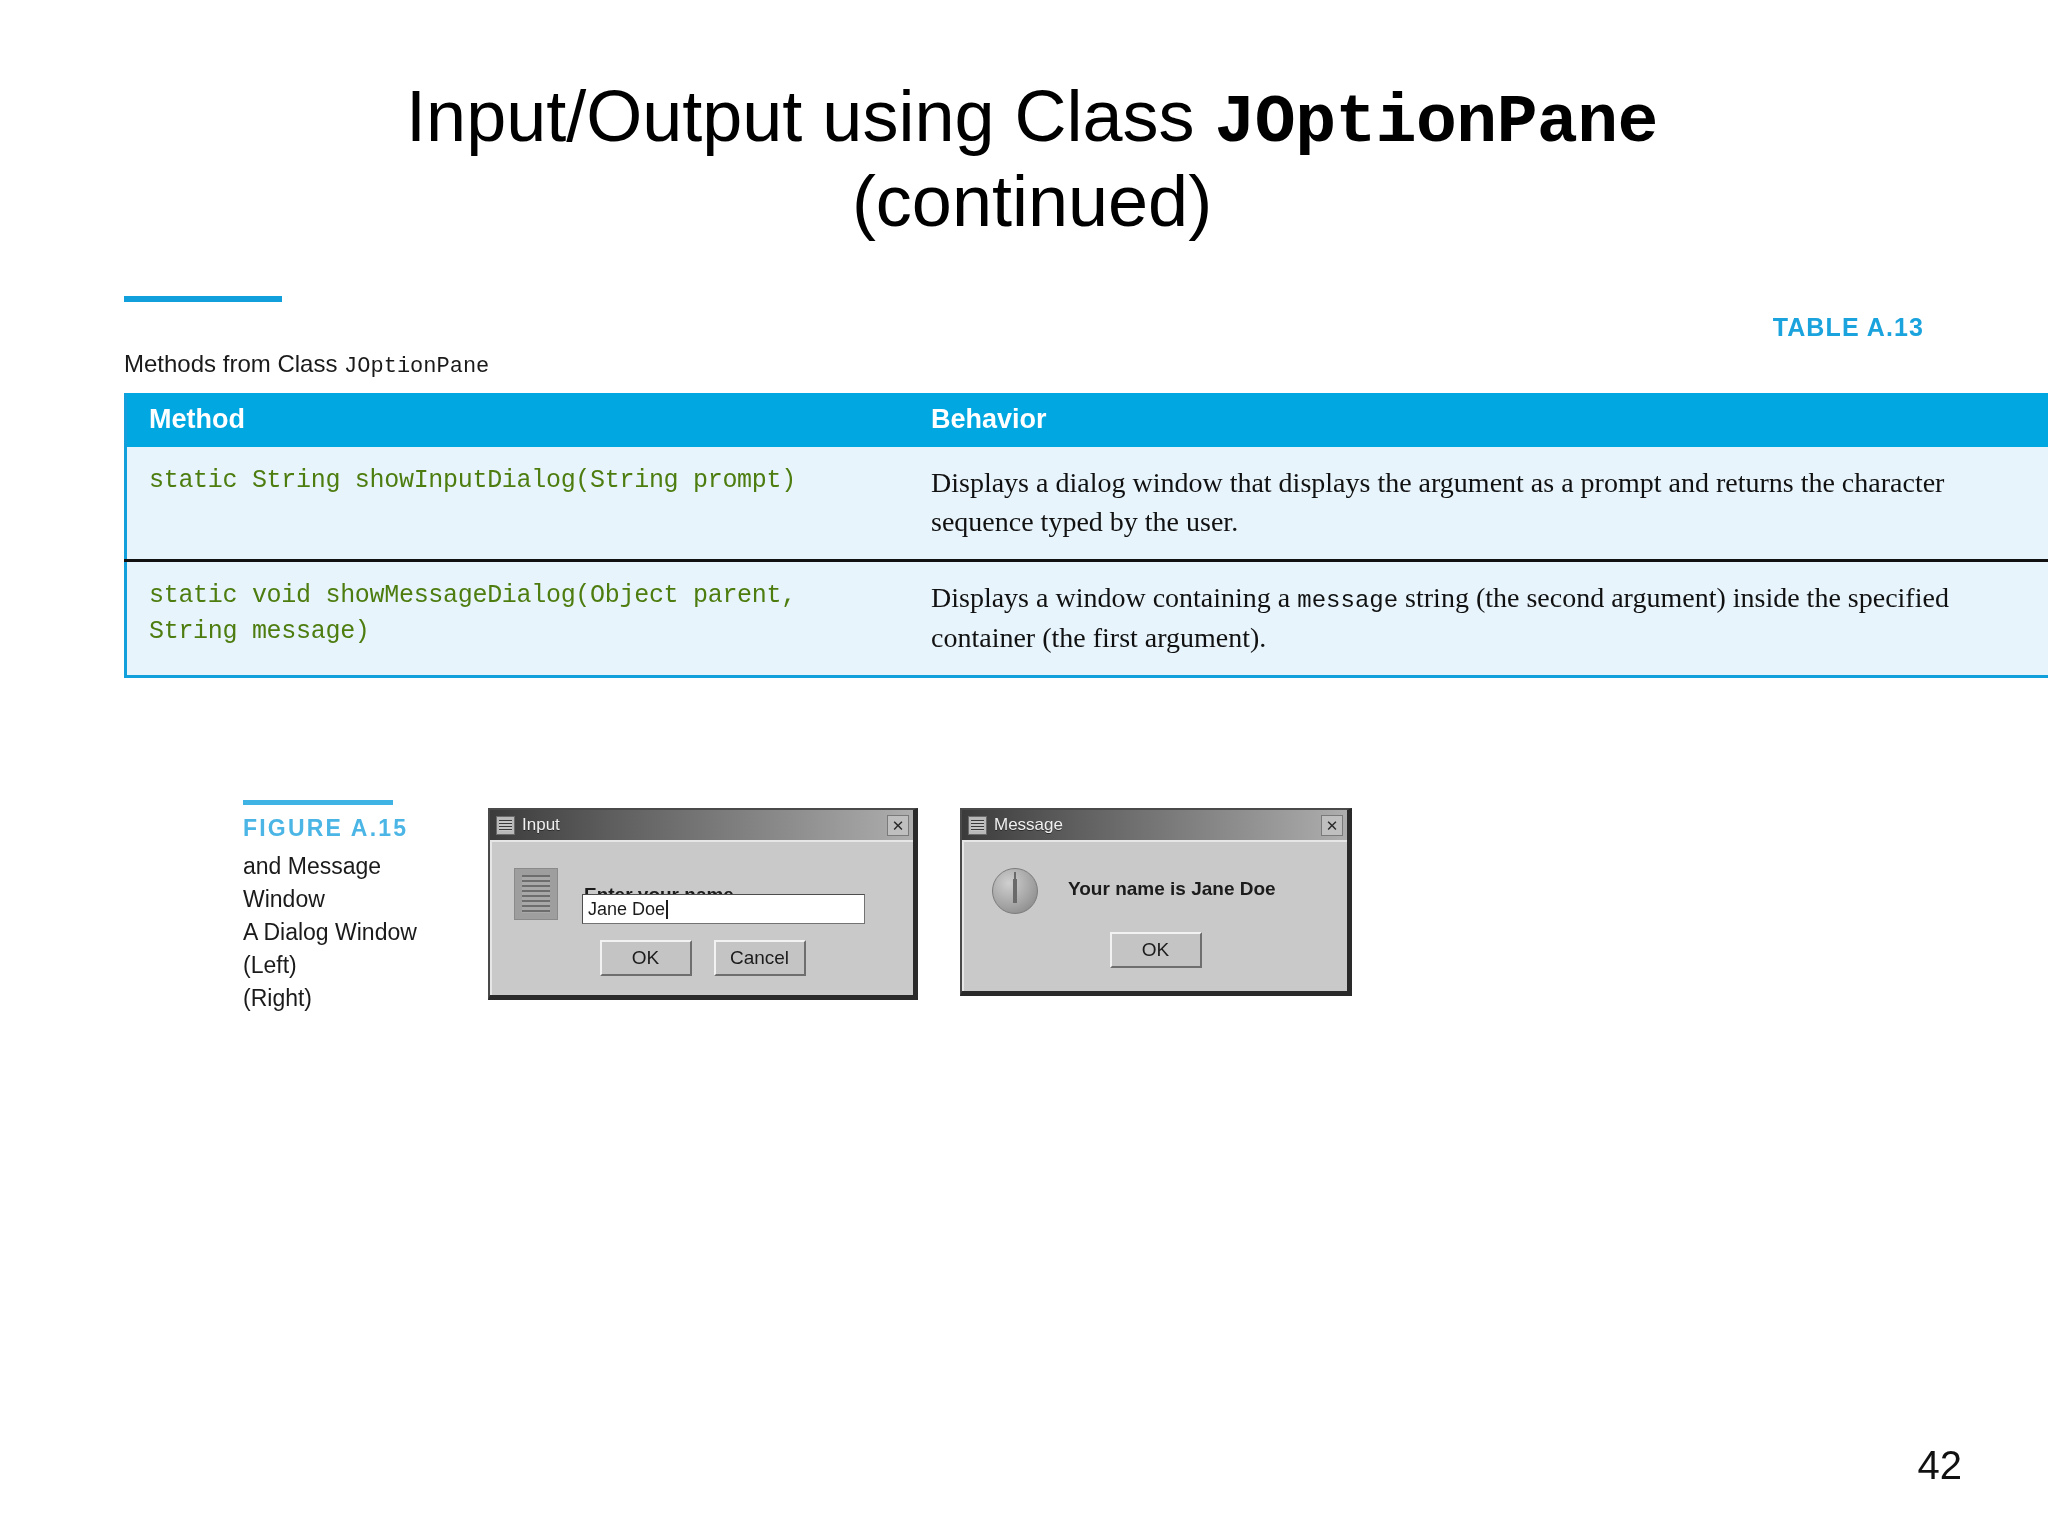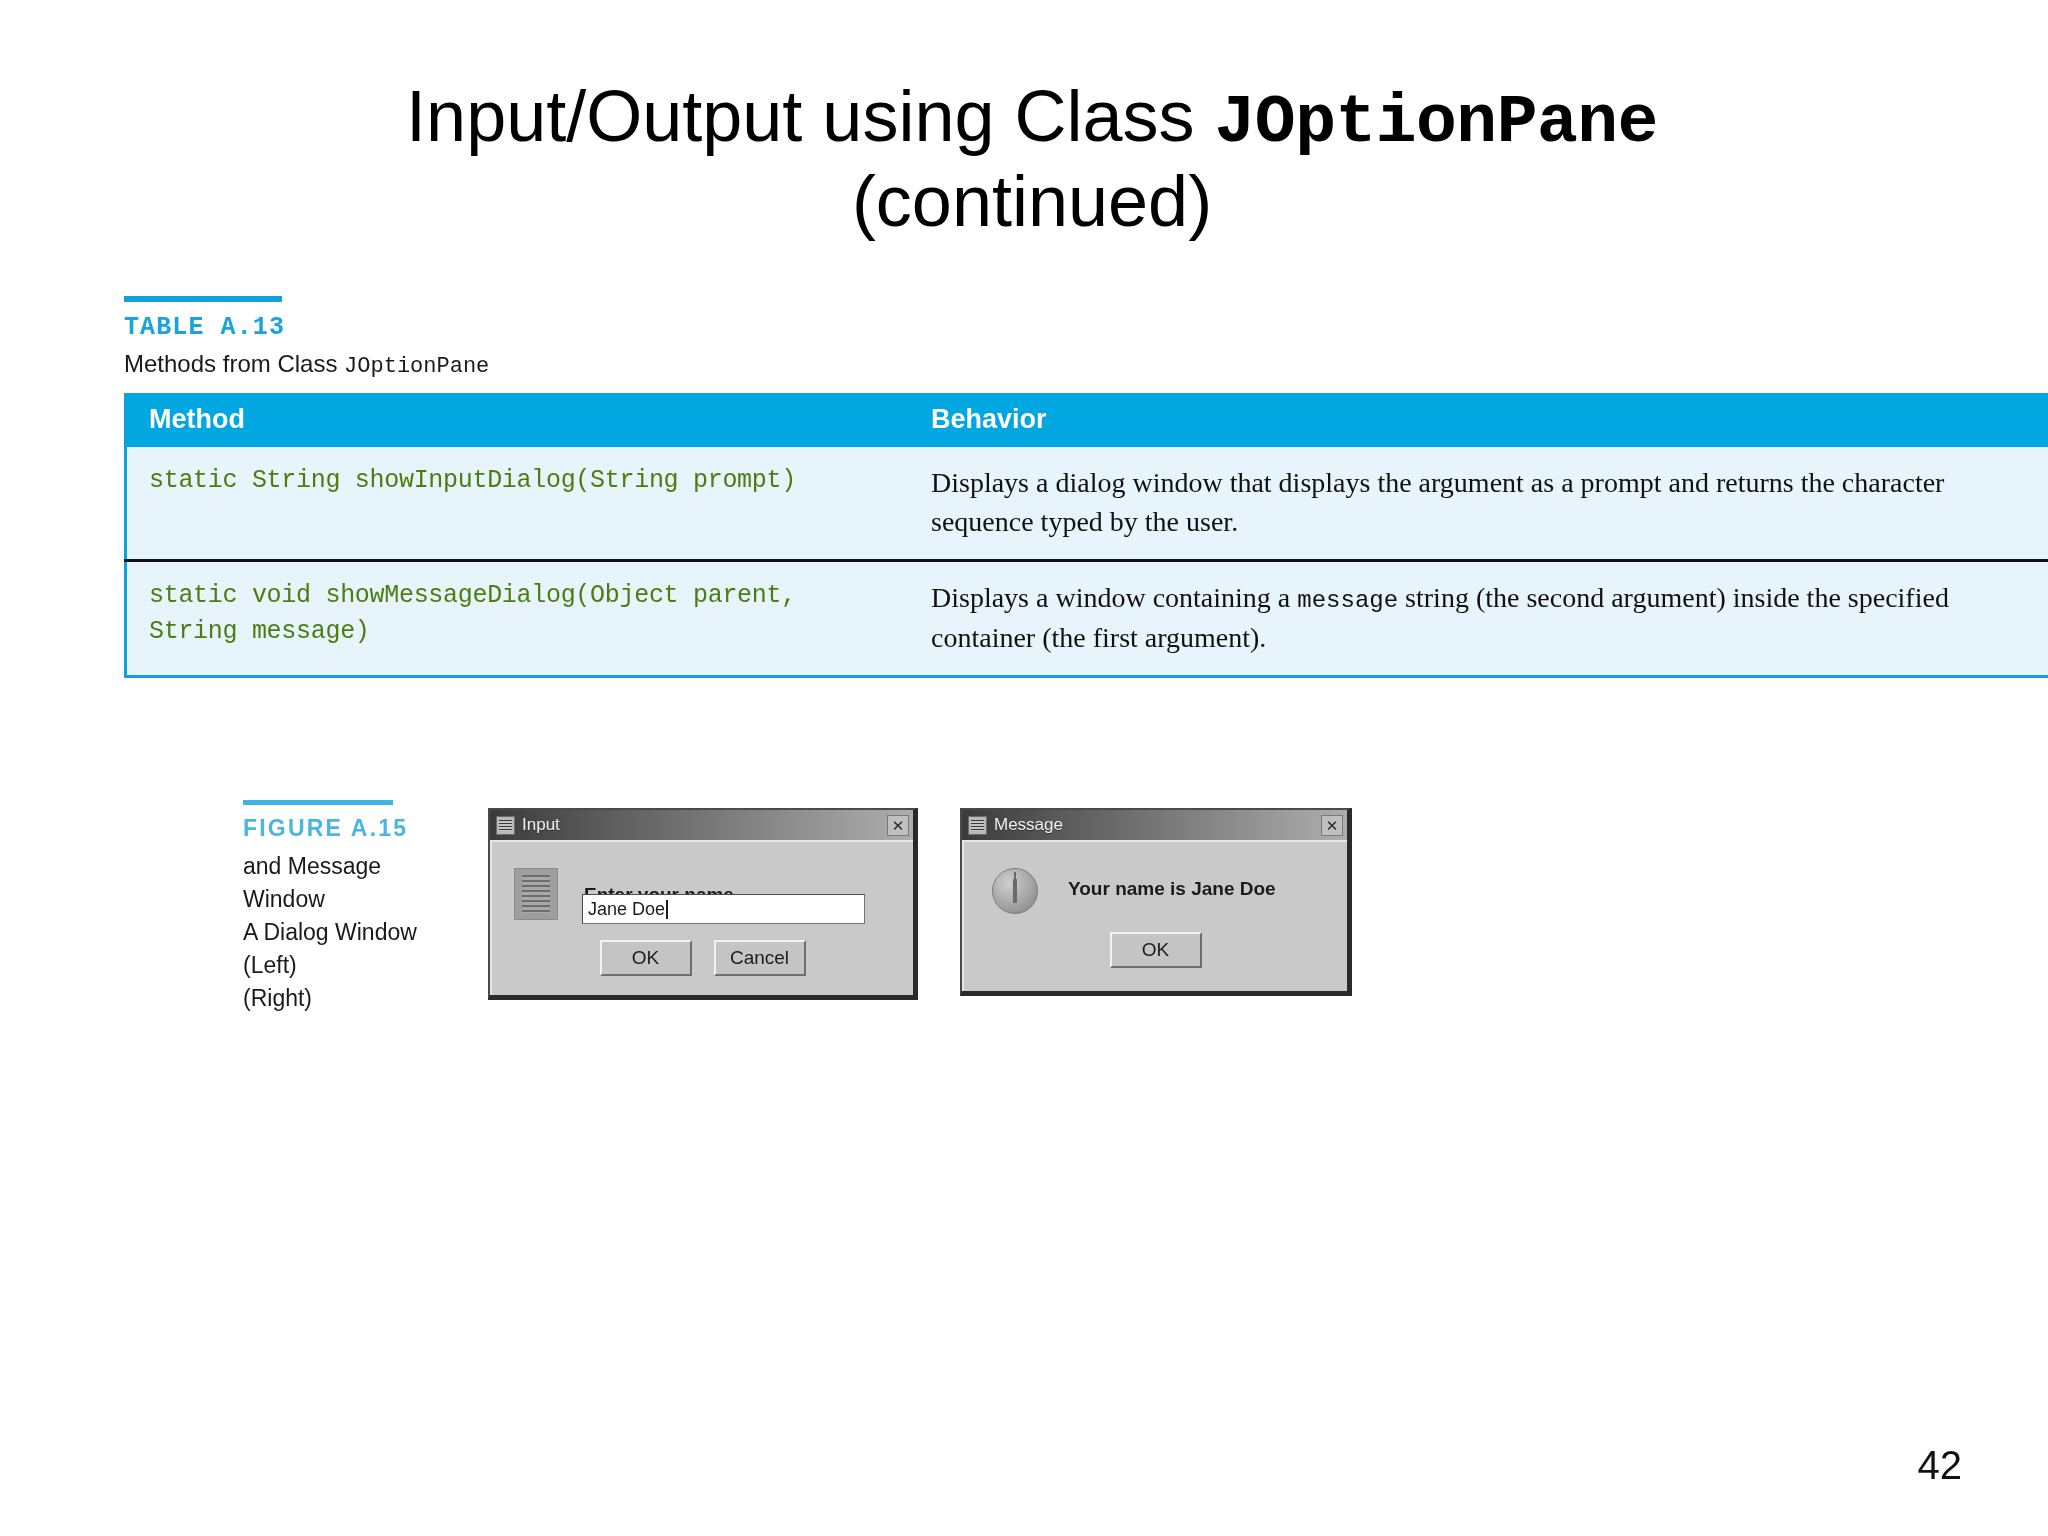--- a/index.html
+++ b/index.html
@@ -51,22 +51,23 @@
     width: 158px;
     height: 6px;
     background: #12A0DC;
     margin-bottom: 11px;
   }
   .cap-label {
     color: #1BA3DE;
     font-weight: bold;
     font-size: 25px;
     letter-spacing: 1.1px;
-    font-family: Liberation Mono, monospace;
+    font-family: Liberation Sans, sans-serif;
     margin-bottom: 8px;
+    text-align: right;
   }
   .cap-desc {
     color: #1a1a1a;
     font-size: 24px;
     font-family: "Liberation Sans", sans-serif;
     margin-bottom: 14px;
   }
   .cap-desc .mono {
     font-family: "Liberation Mono", "DejaVu Sans Mono", monospace;
     font-size: 22px;

